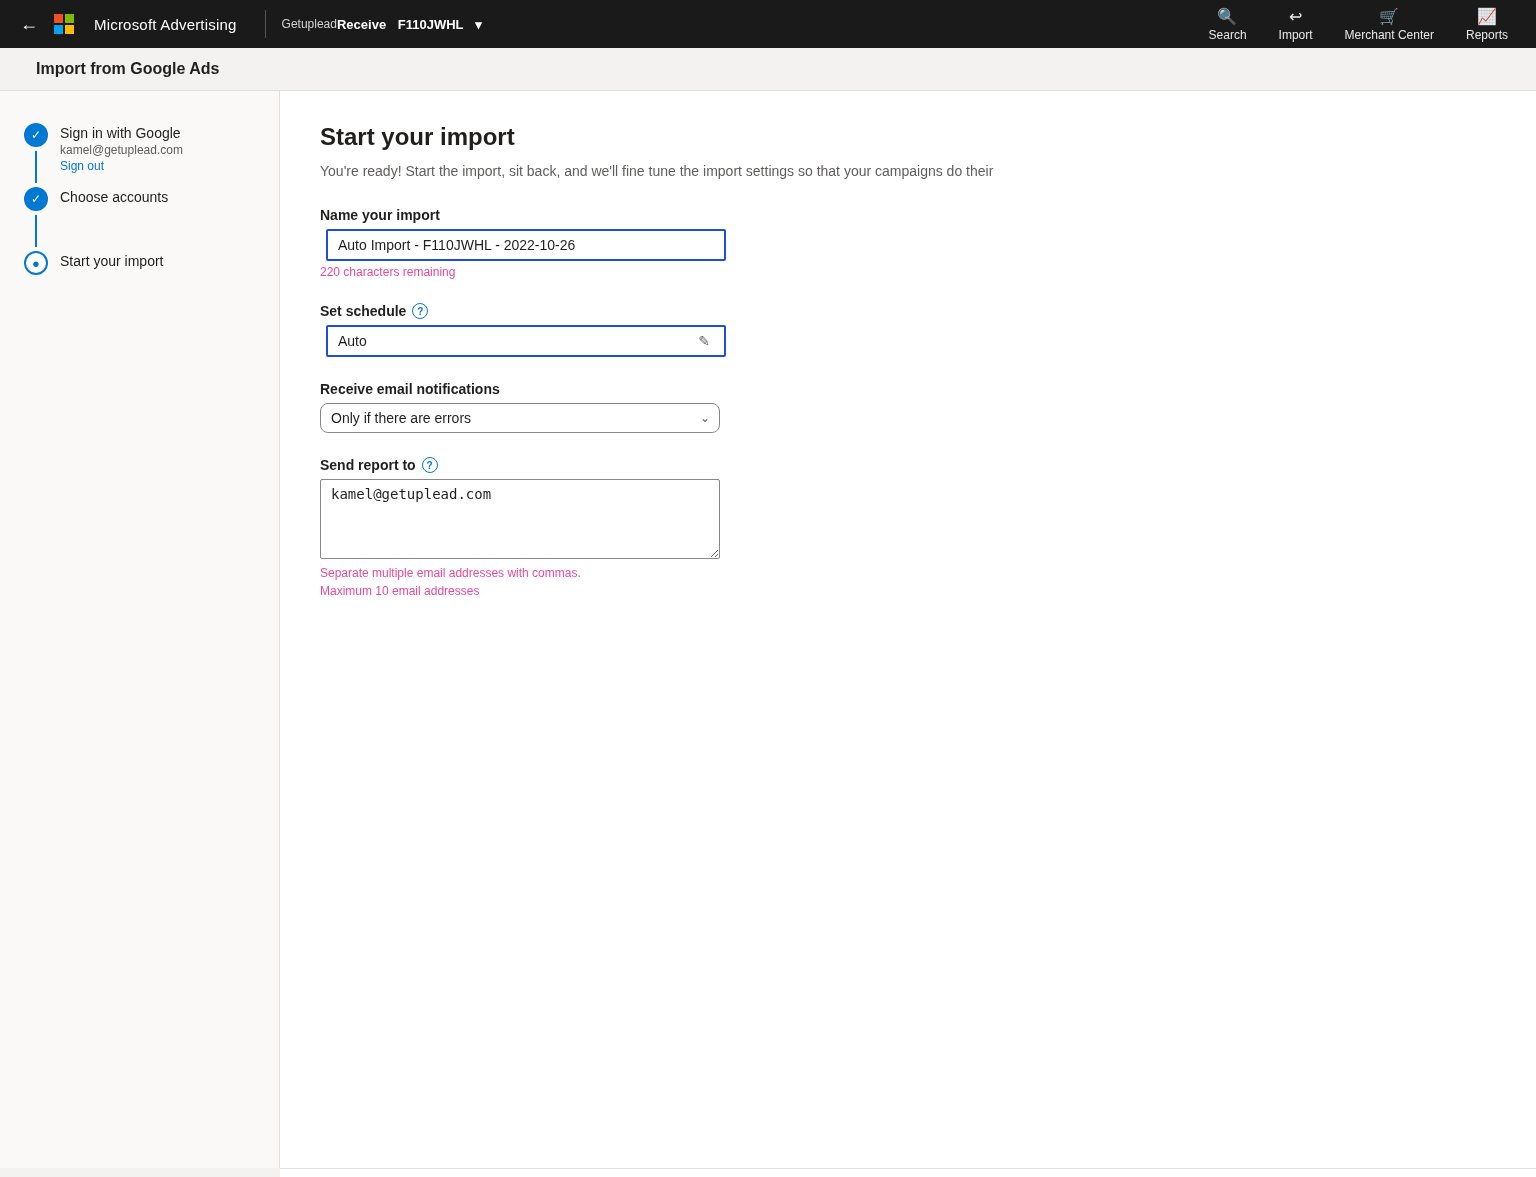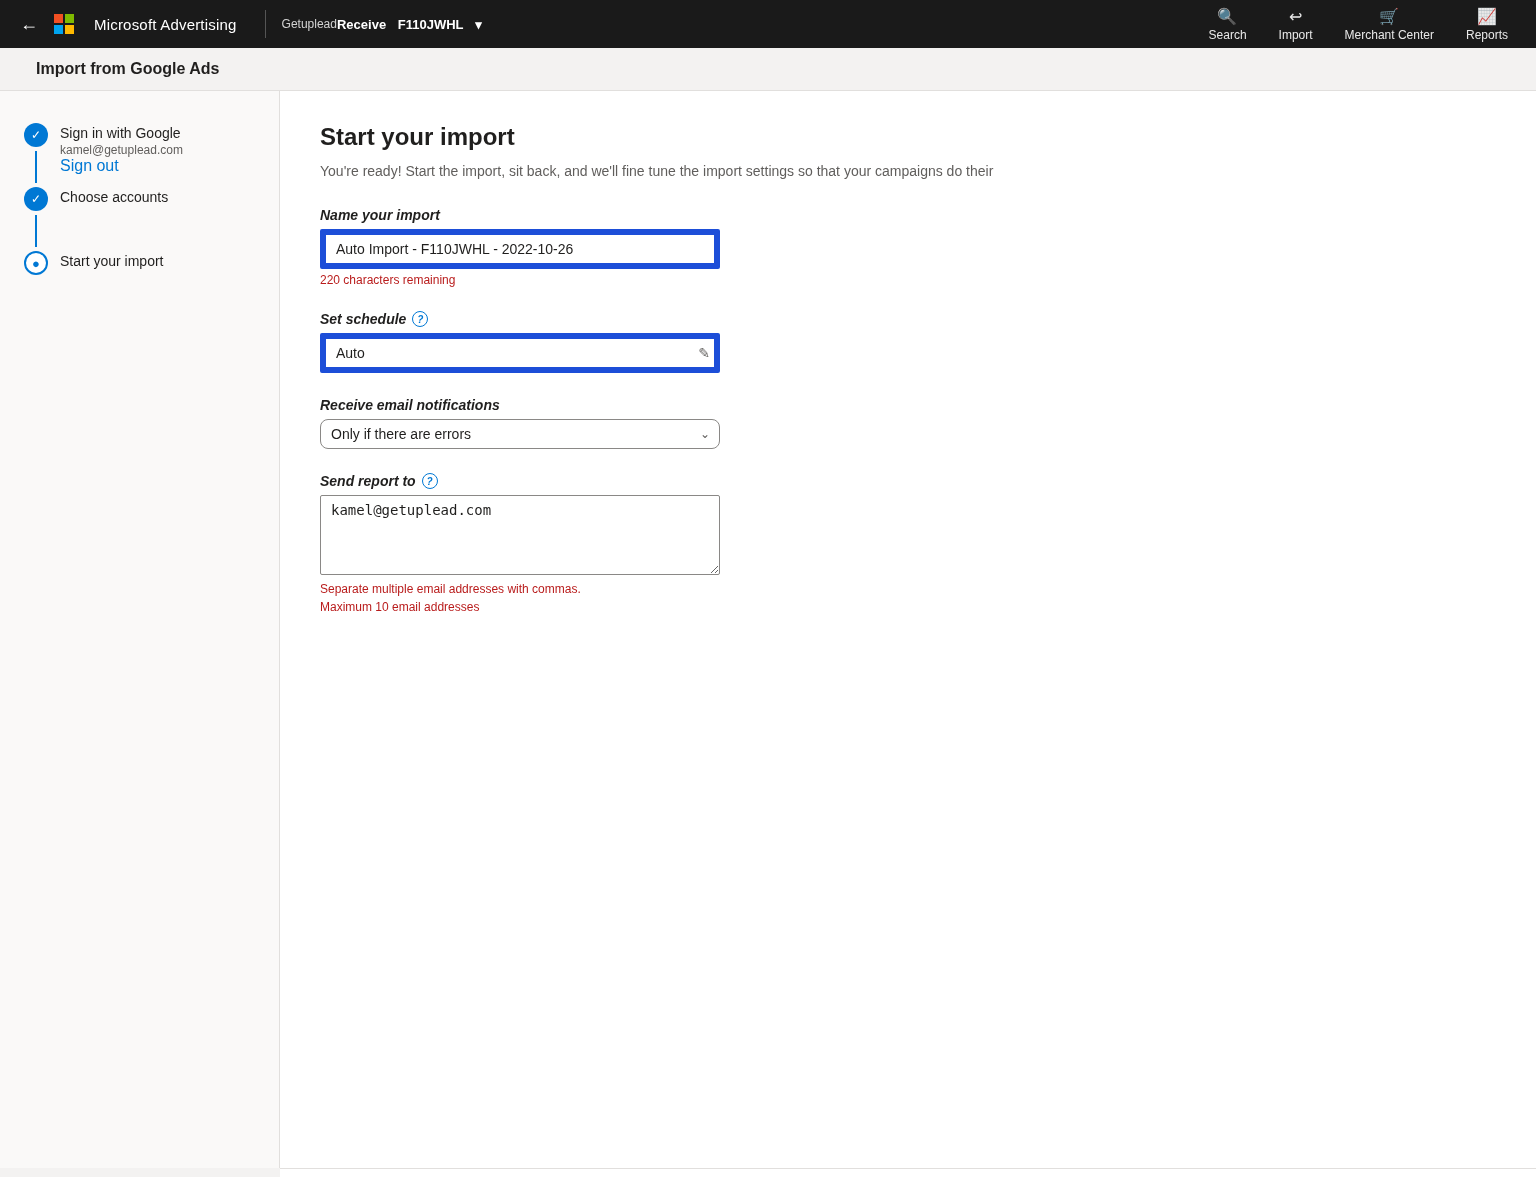--- a/index.html
+++ b/index.html
@@ -168,21 +168,21 @@
       font-size: 14px;
       font-weight: 400;
       color: #201f1e;
     }
     .step-subtitle {
       font-size: 12px;
       color: #605e5c;
       margin-top: 2px;
     }
     .step-link {
-      font-size: 16px;
+      font-size: 12px;
       color: #0078d4;
       text-decoration: none;
       cursor: pointer;
     }
 
     
     .content-area {
       flex: 1;
       padding: 32px 40px;
       background: #fff;
@@ -207,48 +207,48 @@
       max-width: 400px;
     }
     .form-label {
       font-size: 14px;
       font-weight: 600;
       color: #201f1e;
       margin-bottom: 6px;
       display: flex;
       align-items: center;
       gap: 6px;
-      font-style: italic;
     }
     .help-icon {
       width: 16px;
       height: 16px;
       border-radius: 50%;
       border: 1px solid #0078d4;
       color: #0078d4;
       font-size: 10px;
       display: inline-flex;
       align-items: center;
       justify-content: center;
       cursor: pointer;
       font-weight: 600;
     }
     .form-input {
       width: 100%;
       padding: 6px 10px;
-      border: 6px solid #1d4ed8;
+      border: 2px solid #1d4ed8;
       border-radius: 2px;
       font-size: 14px;
       color: #201f1e;
       background: #fff;
       outline: none;
+      margin-left: 6px;
     }
     .form-hint {
       font-size: 12px;
-      color: #b91c1c;
+      color: #ec4899;
       margin-top: 4px;
     }
 
     .schedule-input-wrap {
       position: relative;
     }
     .schedule-input-wrap .form-input {
       padding-right: 36px;
     }
     .edit-icon {

